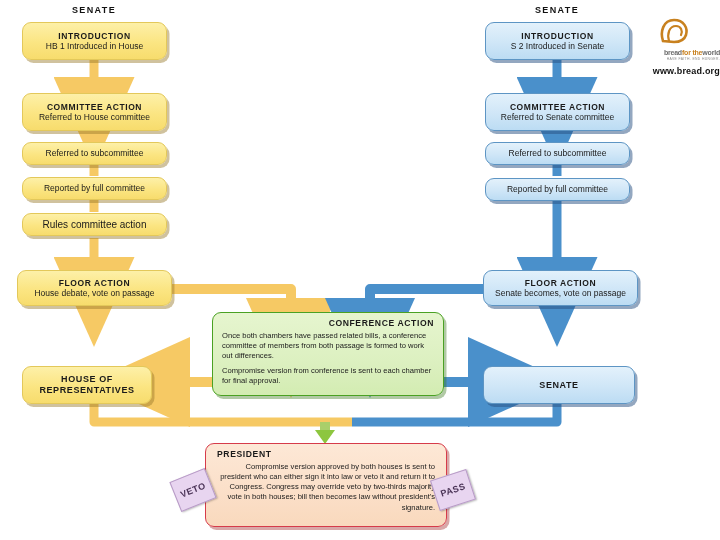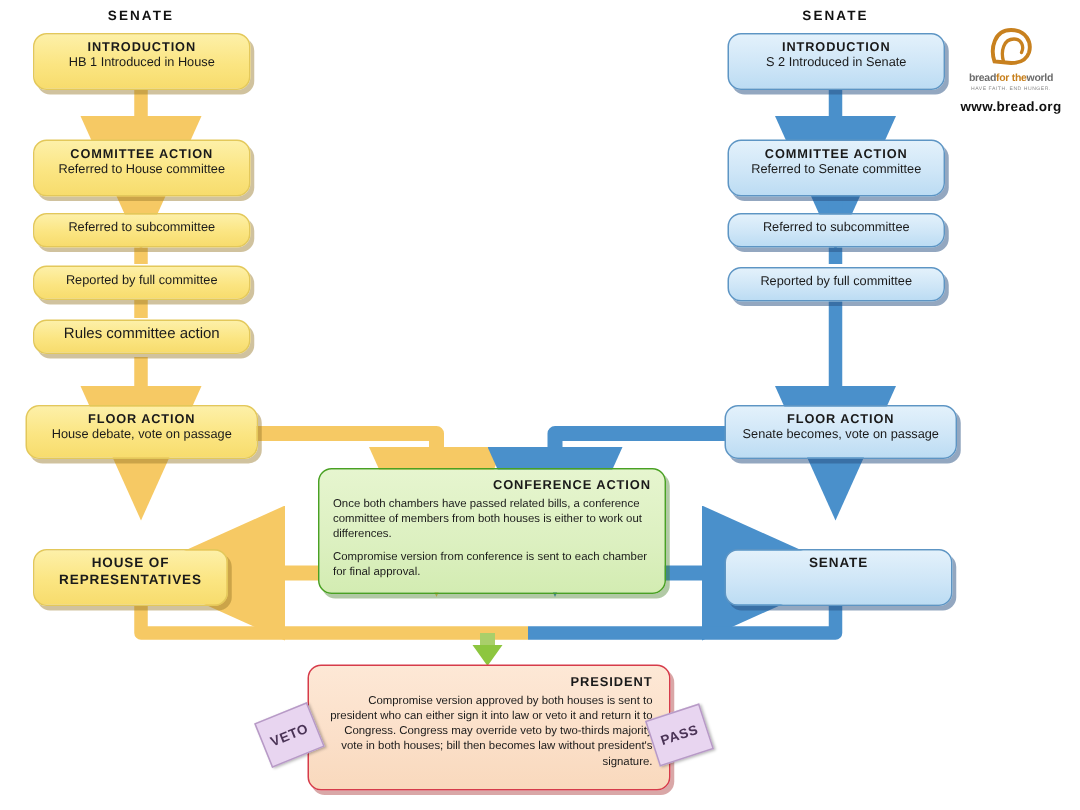--- a/index.html
+++ b/index.html
@@ -17,21 +17,21 @@
 
   
   .node{
     position:absolute;
     z-index:3;
     box-sizing:border-box;
     border-radius:9px;
     display:flex;
     flex-direction:column;
     align-items:center;
-    justify-content:flex-start;
+    justify-content:center;
     text-align:center;
     line-height:1.18;
     color:#1a1a1a;
     padding:3px 6px;
   }
   .node .ttl{font-weight:bold;letter-spacing:.6px;}
   .node .sub{font-weight:normal;}
 
   
   .y{
@@ -68,21 +68,21 @@
   .stamp{
     position:absolute;z-index:4;
     background:#e8d5f0;
     border:1px solid #b79ac6;
     display:flex;align-items:center;justify-content:center;
     font-size:9px;font-weight:bold;color:#4a3356;letter-spacing:.5px;
     box-shadow:1px 1px 2px rgba(0,0,0,.28);
   }
 
   
-  .logo{position:absolute;z-index:4;text-align:center;}
+  .logo{position:absolute;z-index:4;text-align:right;}
   .logo .mark{width:34px;height:34px;margin:0 auto;}
   .logo .wordmark{font-size:7px;font-weight:bold;letter-spacing:-.2px;margin-top:1px;white-space:nowrap;}
   .logo .wordmark .o{color:#c8811f;}
   .logo .wordmark .d{color:#6b6b6b;}
   .logo .tag{font-size:3.4px;letter-spacing:.35px;color:#8a8a8a;white-space:nowrap;margin-top:.5px;}
   .logo .url{font-size:9px;font-weight:bold;color:#111;margin-top:5px;white-space:nowrap;letter-spacing:.2px;}
 </style>
 </head>
 <body>
 
@@ -197,26 +197,26 @@
     <div class="ttl">FLOOR ACTION</div>
     <div class="sub">Senate becomes, vote on passage</div>
   </div>
 
   <div class="node b" style="left:483px;top:366px;width:152px;height:38px;font-size:9px;">
     <div class="ttl">SENATE</div>
   </div>
 
   <div class="node g" style="left:212px;top:312px;width:232px;height:84px;font-size:7.6px;align-items:flex-end;justify-content:flex-start;padding:5px 9px;">
     <div class="ttl" style="text-align:center;font-size:8.6px;margin-bottom:3px;">CONFERENCE ACTION</div>
-    <div style="text-align:left;line-height:1.3;">Once both chambers have passed related bills, a conference committee of members from both houses is either to work out differences.</div>
+    <div style="text-align:left;line-height:1.3;">Once both chambers have passed related bills, a conference committee of members from both passage is formed to work out differences.</div>
     <div style="text-align:left;line-height:1.3;margin-top:5px;">Compromise version from conference is sent to each chamber for final approval.</div>
   </div>
 
   <div class="node p" style="left:205px;top:443px;width:242px;height:84px;font-size:7.6px;align-items:stretch;justify-content:flex-start;padding:5px 11px;">
-    <div class="ttl" style="text-align:right;font-size:8.6px;margin-bottom:3px;">PRESIDENT</div>
+    <div class="ttl" style="text-align:left;font-size:8.6px;margin-bottom:3px;">PRESIDENT</div>
     <div style="text-align:right;line-height:1.33;">Compromise version approved by both houses is sent to president who can either sign it into law or veto it and return it to Congress. Congress may override veto by two-thirds majority vote in both houses; bill then becomes law without president's signature.</div>
   </div>
 
   <div class="stamp" style="left:174px;top:474px;width:36px;height:30px;transform:rotate(-22deg);">
     <span>VETO</span>
   </div>
   <div class="stamp" style="left:434px;top:474px;width:36px;height:30px;transform:rotate(-18deg);">
     <span>PASS</span>
   </div>
 

